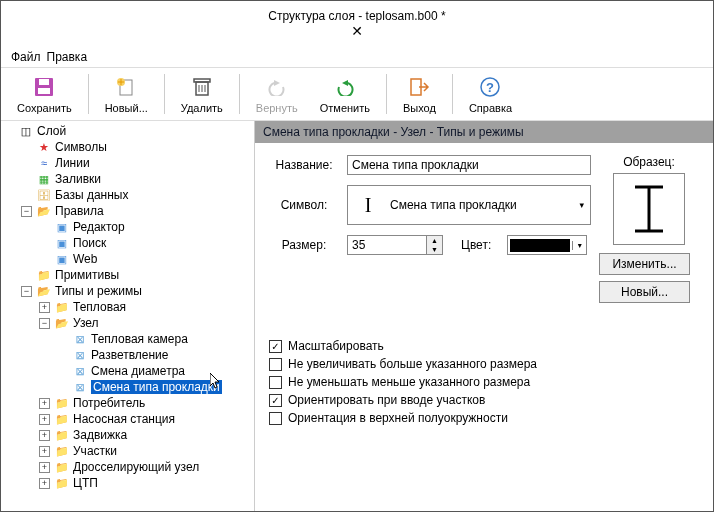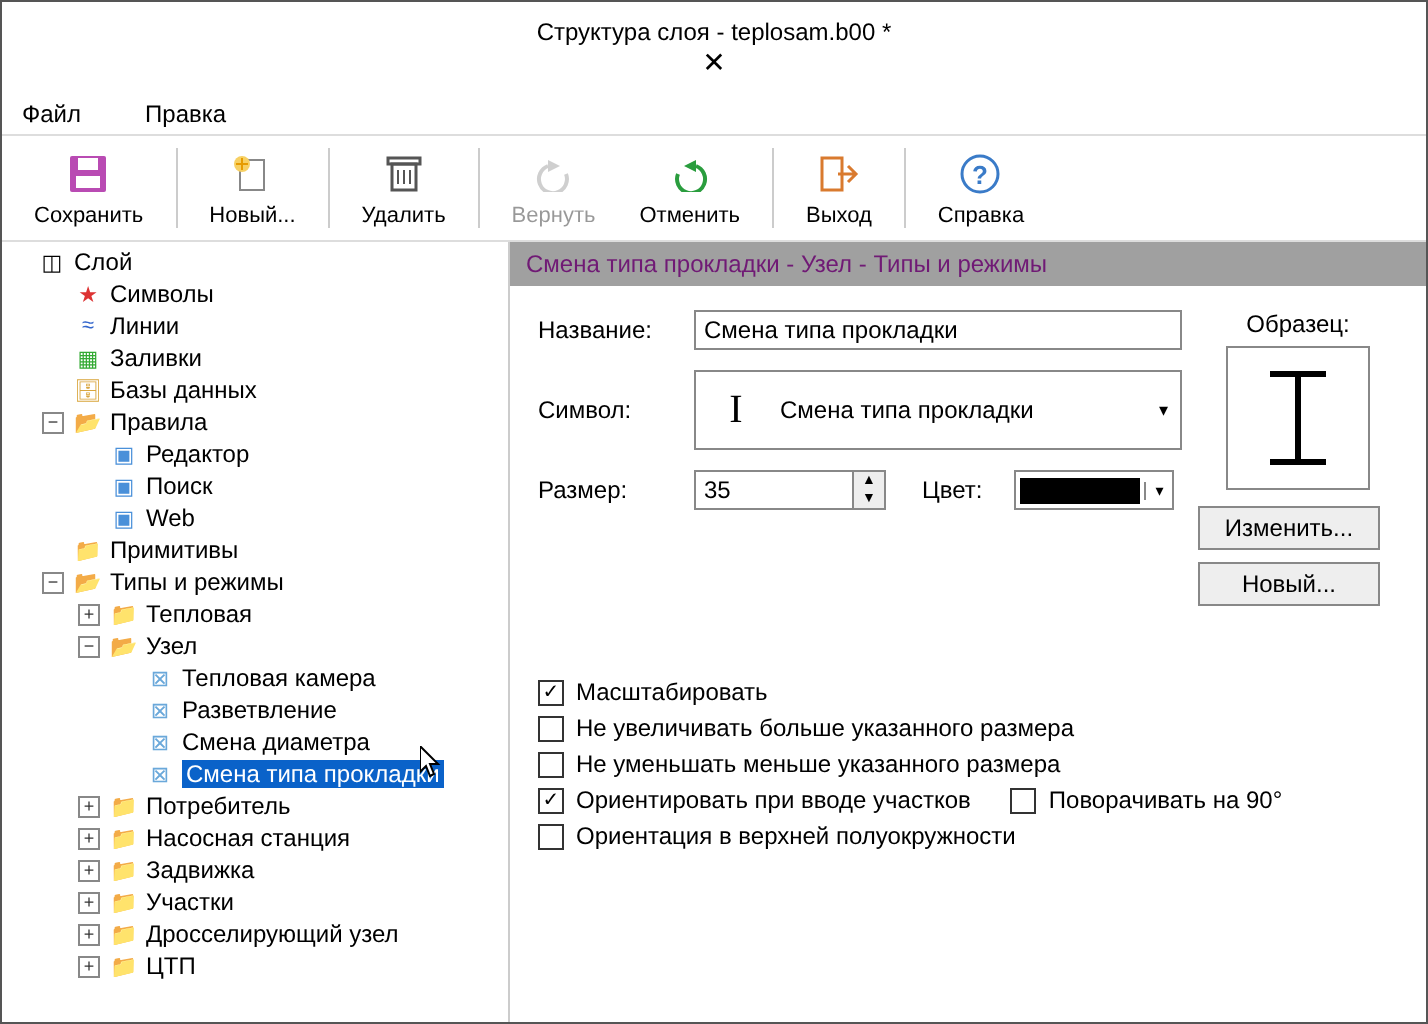--- a/index.html
+++ b/index.html
@@ -1,41 +1,41 @@
 <!DOCTYPE html>
 <html><head>
 <meta charset="utf-8">
 <style>
 * { box-sizing: border-box; margin: 0; padding: 0; font-family: 'Segoe UI', Tahoma, sans-serif; }
 body { background: #fff; font-size: 12px; color: #000; }
 .window { width: 714px; height: 512px; border: 1px solid #555; background: #fff; display: flex; flex-direction: column; }
 .titlebar { display: flex; align-items: center; padding: 8px 10px; font-size: 12px; flex-direction: column; }
 .titlebar .title { flex: 1; }
 .titlebar .close { font-size: 14px; cursor: pointer; }
-.menubar { padding: 3px 10px; display: flex; gap: 32px; }
+.menubar { padding: 3px 10px; display: flex; gap: 6px; }
 .menubar span { cursor: pointer; }
 .toolbar { display: flex; align-items: center; padding: 4px 6px; border-top: 1px solid #ddd; border-bottom: 1px solid #ddd; gap: 2px; }
 .tb-btn { display: flex; flex-direction: column; align-items: center; padding: 2px 10px; cursor: pointer; font-size: 11px; }
 .tb-btn .ic { width: 26px; height: 26px; display: flex; align-items: center; justify-content: center; margin-bottom: 2px; }
 .tb-sep { width: 1px; height: 40px; background: #ccc; margin: 0 4px; }
 .main { flex: 1; display: flex; overflow: hidden; }
 .tree-pane { width: 254px; border-right: 1px solid #ccc; overflow-y: scroll; padding: 2px 0; }
 .tree { list-style: none; }
 .tree ul { list-style: none; padding-left: 18px; }
 .tree li { white-space: nowrap; position: relative; }
 .tree .row { display: flex; align-items: center; height: 16px; padding: 0 2px; cursor: pointer; }
 .tree .tgl { width: 11px; height: 11px; border: 1px solid #888; display: inline-flex; align-items: center; justify-content: center; font-size: 9px; line-height: 1; margin-right: 4px; background: #fff; color: #333; }
 .tree .tgl.none { border: none; background: none; }
 .tree .ic { width: 16px; height: 14px; display: inline-flex; align-items: center; justify-content: center; margin-right: 3px; font-size: 11px; }
 .tree .sel { background: #0a62c9; color: #fff; padding: 0 2px; }
 .right { flex: 1; display: flex; flex-direction: column; }
-.header { background: #a0a0a0; color: #701a75; padding: 4px 8px; font-size: 12px; }
+.header { background: #a0a0a0; color: #0f172a; padding: 4px 8px; font-size: 12px; }
 .form { padding: 12px 14px; }
 .form-row { display: flex; align-items: center; margin-bottom: 10px; }
-.form-row label { width: 70px; text-align: left; margin-right: 8px; }
+.form-row label { width: 70px; text-align: center; margin-right: 8px; }
 .text-input { border: 1px solid #888; padding: 2px 4px; height: 20px; font-size: 12px; }
 .top-area { display: flex; }
 .left-col { flex: 1; }
 .right-col { width: 100px; text-align: center; }
 .sample-box { width: 72px; height: 72px; border: 1px solid #888; margin: 4px auto 8px; display: flex; align-items: center; justify-content: center; }
 .sym-select { border: 1px solid #888; display: flex; align-items: center; height: 40px; width: 244px; padding: 0 6px; }
 .sym-select .sic { width: 28px; text-align: center; font-size: 20px; font-family: serif; }
 .sym-select .slabel { flex: 1; padding-left: 8px; }
 .sym-select .arr { font-size: 9px; }
 .spin { display: flex; align-items: center; }
@@ -377,24 +377,20 @@
             </div>
           <div class="check-row">
               <span class="cb"></span>
               <span>Не уменьшать меньше указанного размера</span>
             </div>
           <div class="check-row inline-row">
             <div style="display:flex;align-items:center;gap:6px">
                 <span class="cb">✓</span>
                 <span>Ориентировать при вводе участков</span>
               </div>
-            <div style="display:flex;align-items:center;gap:6px">
-                <span class="cb"></span>
-                <span>Поворачивать на 90°</span>
-              </div>
           </div>
           <div class="check-row">
               <span class="cb"></span>
               <span>Ориентация в верхней полуокружности</span>
             </div>
         </div>
       </div>
     </div>
   </div>
 </div>

